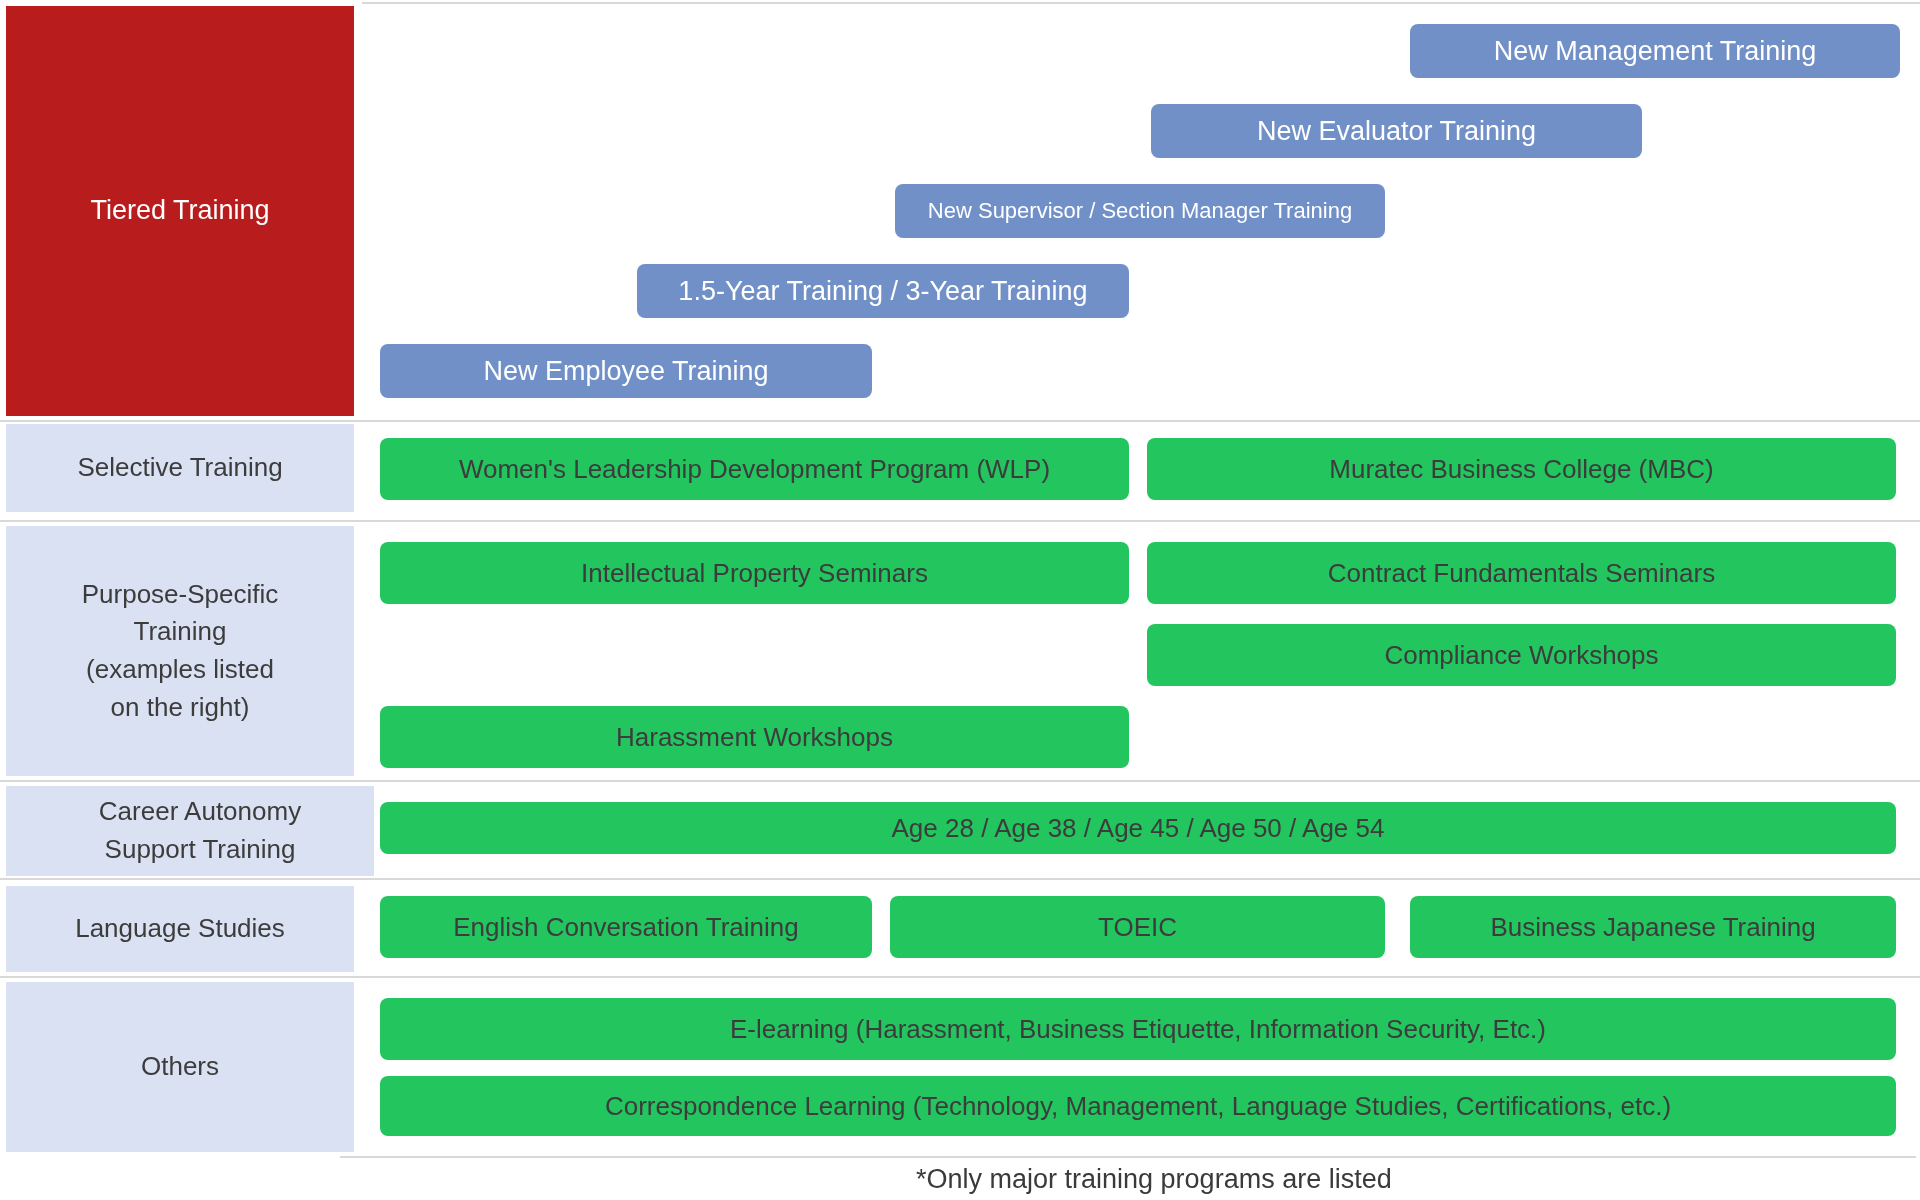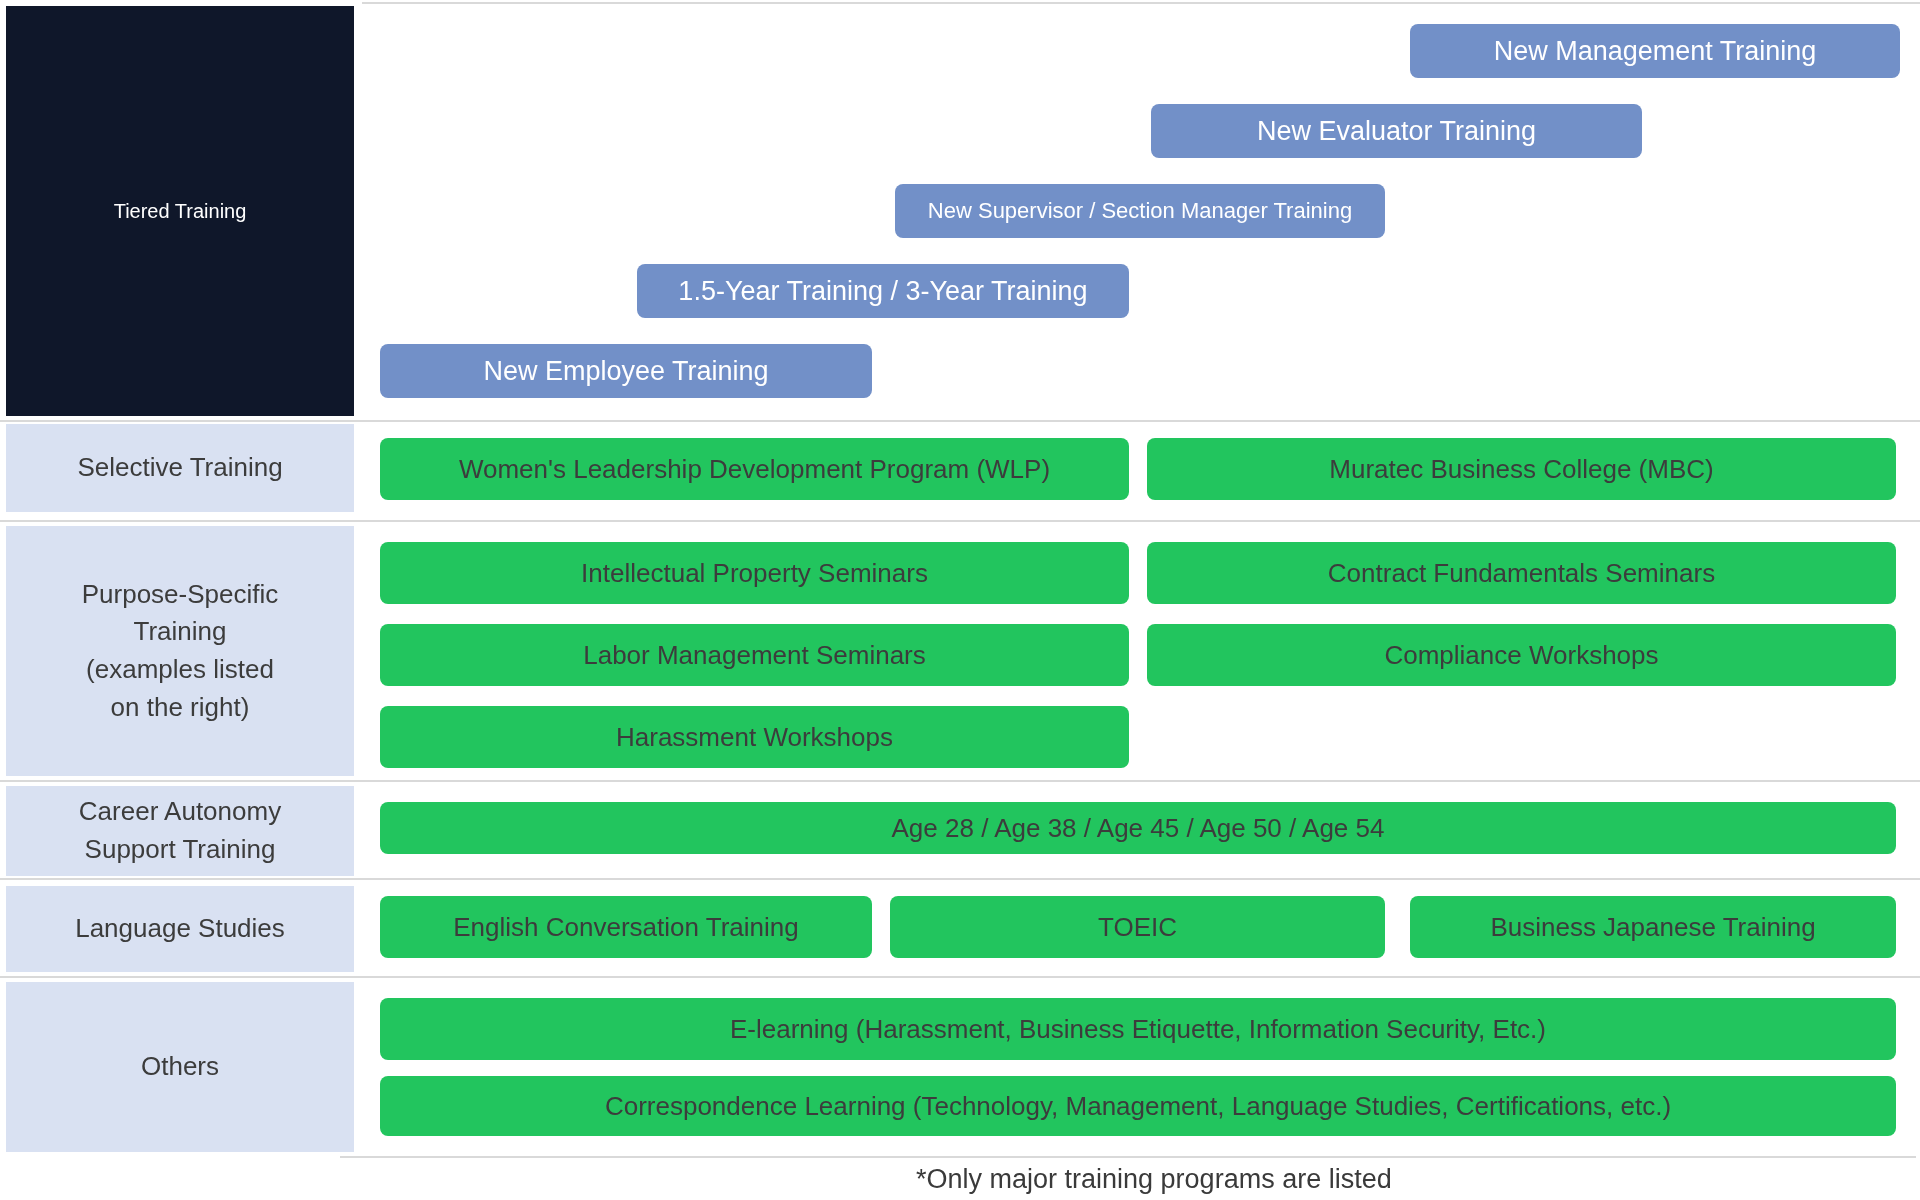--- a/index.html
+++ b/index.html
@@ -17,25 +17,25 @@
   .hline.l-976   {left:0;top:976px;width:1920px;}
   .hline.l-bottom{left:340px;top:1156px;width:1576px;}
 
   
   .side{
     position:absolute;left:6px;width:348px;
     background:#d9e1f2;color:#3c3c3c;
     display:flex;align-items:center;justify-content:center;text-align:center;
     font-size:26px;line-height:1.45;white-space:pre-line;
   }
-  .side.dark{background:#0f172a;color:#ffffff;font-size:20px;}
+  .side.dark{background:#b91c1c;color:#ffffff;font-size:27px;}
   .side.tiered   {top:6px;height:410px;}
   .side.selective{top:424px;height:88px;}
   .side.purpose  {top:526px;height:250px;}
-  .side.career   {top:786px;height:90px;}
+  .side.career   {top:786px;height:90px;padding-left:20px;}
   .side.language {top:886px;height:86px;}
   .side.others   {top:982px;height:170px;}
 
   
   .step{
     position:absolute;height:54px;border-radius:8px;background:#7290c8;
     color:#ffffff;font-size:27px;
     display:flex;align-items:center;justify-content:center;text-align:center;
   }
   .step.mgmt{left:1410px;top:24px; width:490px;}
@@ -98,21 +98,20 @@
   <div class="step eval">New Evaluator Training</div>
   <div class="step supv">New Supervisor / Section Manager Training</div>
   <div class="step y15">1.5-Year Training / 3-Year Training</div>
   <div class="step emp">New Employee Training</div>
 
   <div class="box wlp col-l w-half">Women's Leadership Development Program (WLP)</div>
   <div class="box mbc col-r w-half">Muratec Business College (MBC)</div>
 
   <div class="box ip col-l w-half">Intellectual Property Seminars</div>
   <div class="box contract col-r w-half">Contract Fundamentals Seminars</div>
-  <div class="box labor col-l w-half">Labor Management Seminars</div>
   <div class="box compliance col-r w-half">Compliance Workshops</div>
   <div class="box harassment col-l w-half">Harassment Workshops</div>
 
   <div class="box age w-full">Age 28 / Age 38 / Age 45 / Age 50 / Age 54</div>
 
   <div class="box english">English Conversation Training</div>
   <div class="box toeic">TOEIC</div>
   <div class="box bjt">Business Japanese Training</div>
 
   <div class="box elearn w-full">E-learning (Harassment, Business Etiquette, Information Security, Etc.)</div>

